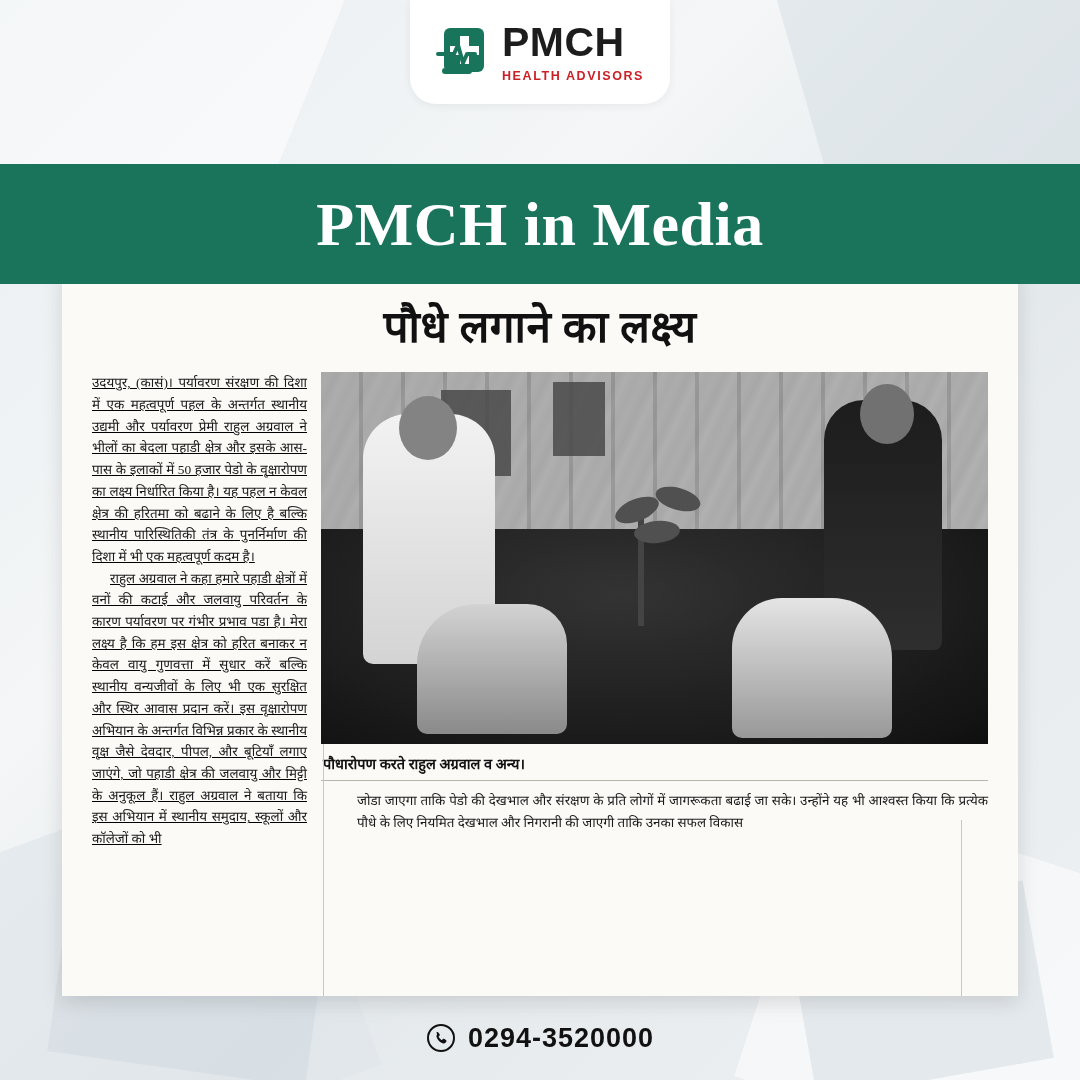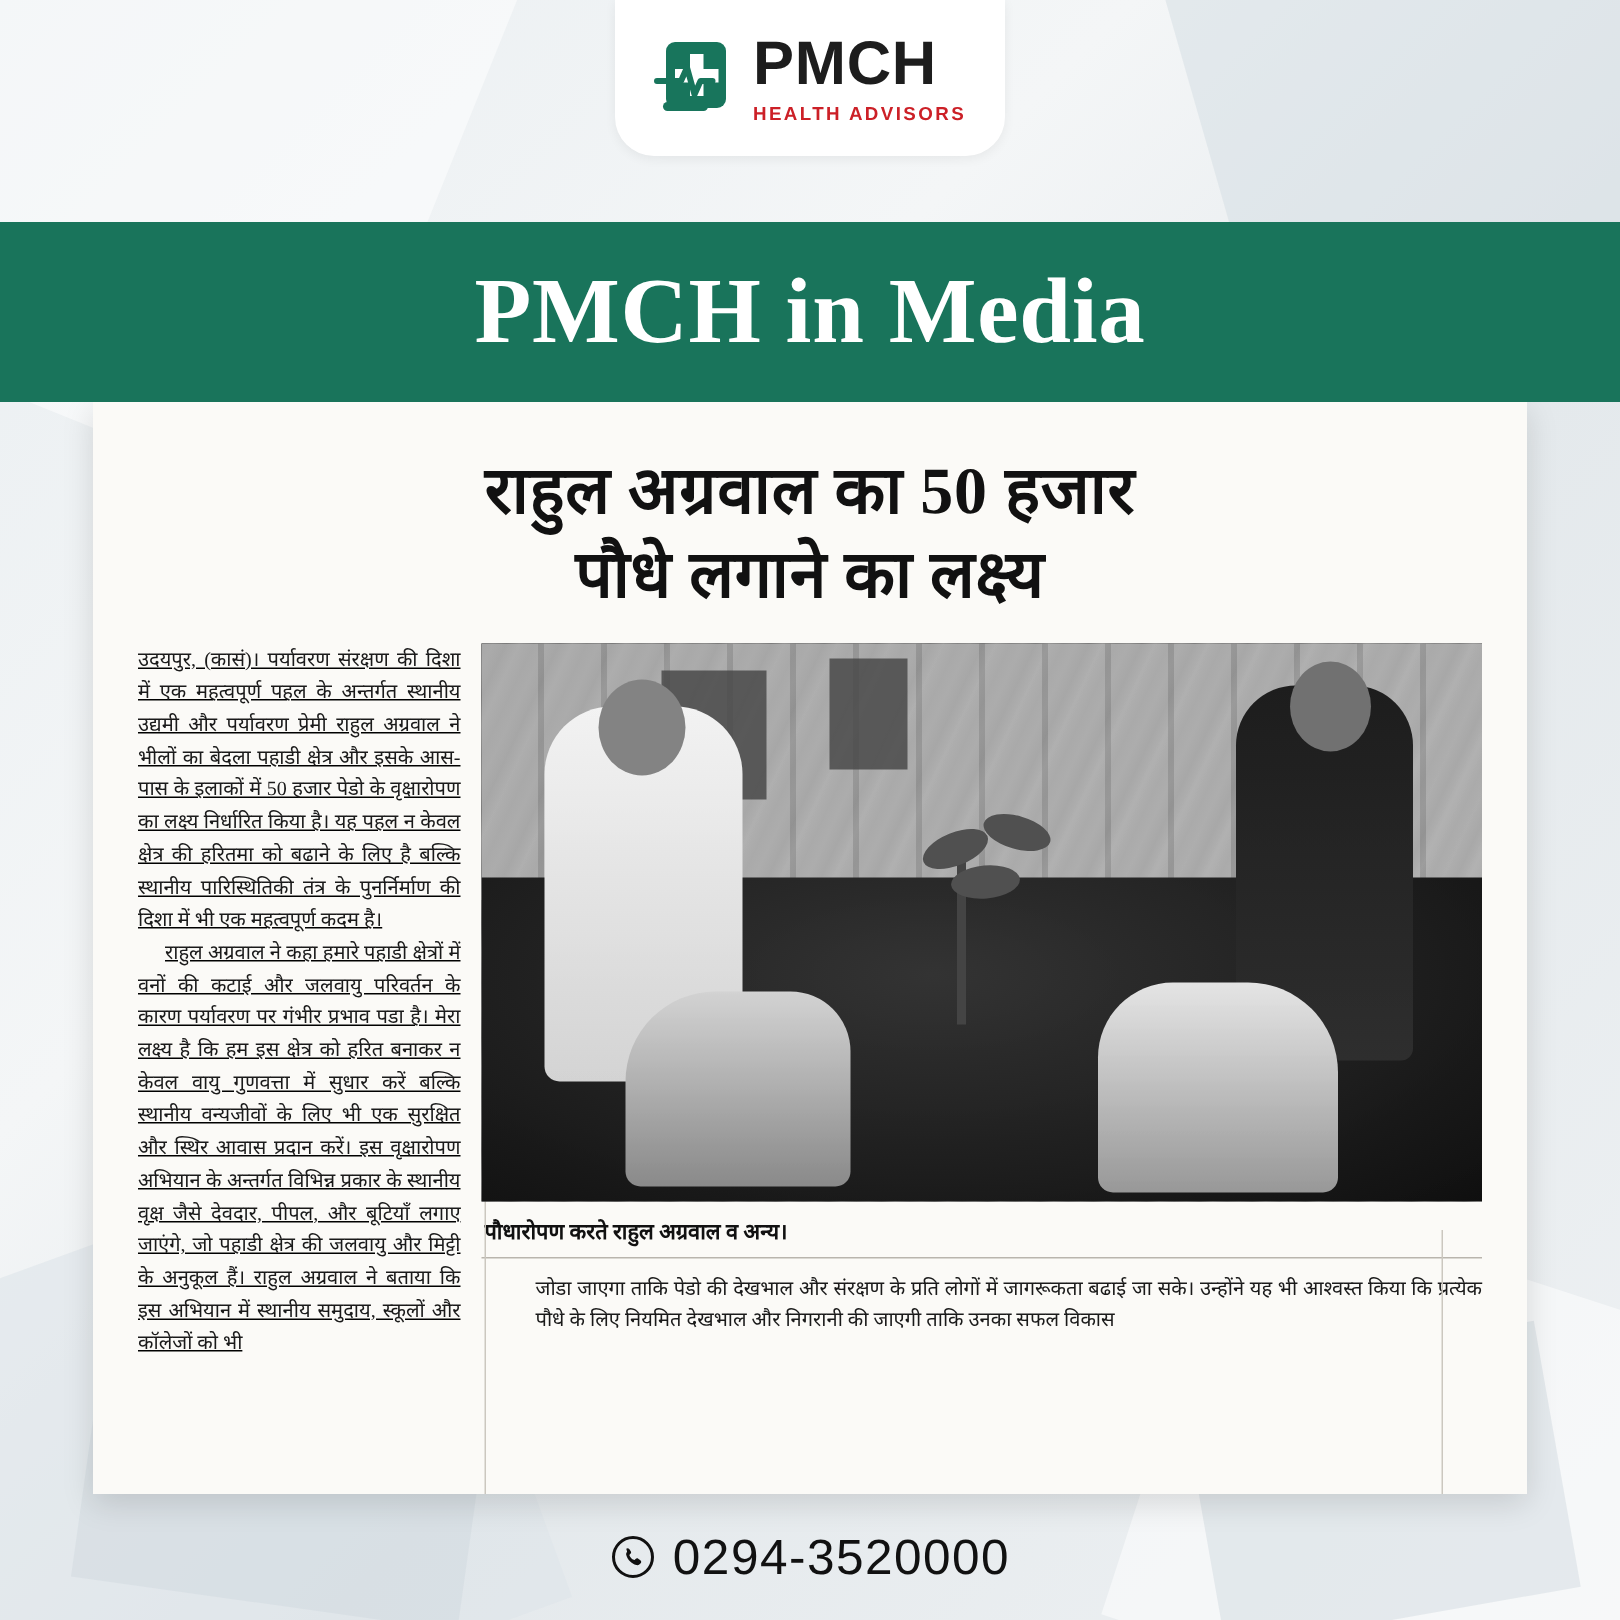--- a/index.html
+++ b/index.html
@@ -46,21 +46,21 @@
     font-weight: bold; font-size: 41px; letter-spacing: 0.5px;
     color: #1d1d1d; line-height: 1;
   }
   .logo-sub {
     font-size: 12.5px; font-weight: bold; letter-spacing: 1.6px;
     color: #cc2027; margin-top: 6px;
   }
 
   
   .banner {
-    position: absolute; left: 0; top: 148px; width: 1080px; height: 120px;
+    position: absolute; left: 0; top: 164px; width: 1080px; height: 120px;
     background: #19745b;
     display: flex; align-items: center; justify-content: center;
     z-index: 3;
   }
   .banner-title {
     font-family: "Liberation Serif", serif;
     font-weight: bold;
     font-size: 62px;
     color: #ffffff;
     letter-spacing: 0.5px;
@@ -211,22 +211,22 @@
   .vr2 { left: 869px; top: 520px; }
 
   
   .footer {
     position: absolute; left: 0; bottom: 0; width: 1080px; height: 84px;
     display: flex; align-items: center; justify-content: center; gap: 12px;
     z-index: 4;
   }
   .footer-phone {
     font-family: "Liberation Sans", sans-serif;
-    font-weight: normal;
-    font-size: 33px;
+    font-weight: bold;
+    font-size: 27px;
     color: #111;
     letter-spacing: 1px;
   }
   .phone-icon { width: 30px; height: 30px; flex: 0 0 auto; }
 </style>
 </head>
 <body>
 
 <div class="poster">
 
@@ -254,21 +254,20 @@
   </div>
 
   <div class="banner">
     <div class="banner-title">PMCH in Media</div>
   </div>
 
   <div class="clip">
     <div class="clip-inner">
 
       <div class="news-headline">
-        <div>राहुल अग्रवाल का 50 हजार</div>
         <div>पौधे लगाने का लक्ष्य</div>
       </div>
 
       <div class="vrule vr1"></div>
       <div class="vrule vr2"></div>
 
       <div class="news-body">
 
         <div class="col-left">
           <p class="para">उदयपुर, (कासं)। पर्यावरण संरक्षण की दिशा में एक महत्वपूर्ण पहल के अन्तर्गत स्थानीय उद्यमी और पर्यावरण प्रेमी राहुल अग्रवाल ने भीलों का बेदला पहाडी क्षेत्र और इसके आस-पास के इलाकों में 50 हजार पेडो के वृक्षारोपण का लक्ष्य निर्धारित किया है। यह पहल न केवल क्षेत्र की हरितमा को बढाने के लिए है बल्कि स्थानीय पारिस्थितिकी तंत्र के पुनर्निर्माण की दिशा में भी एक महत्वपूर्ण कदम है।</p>

